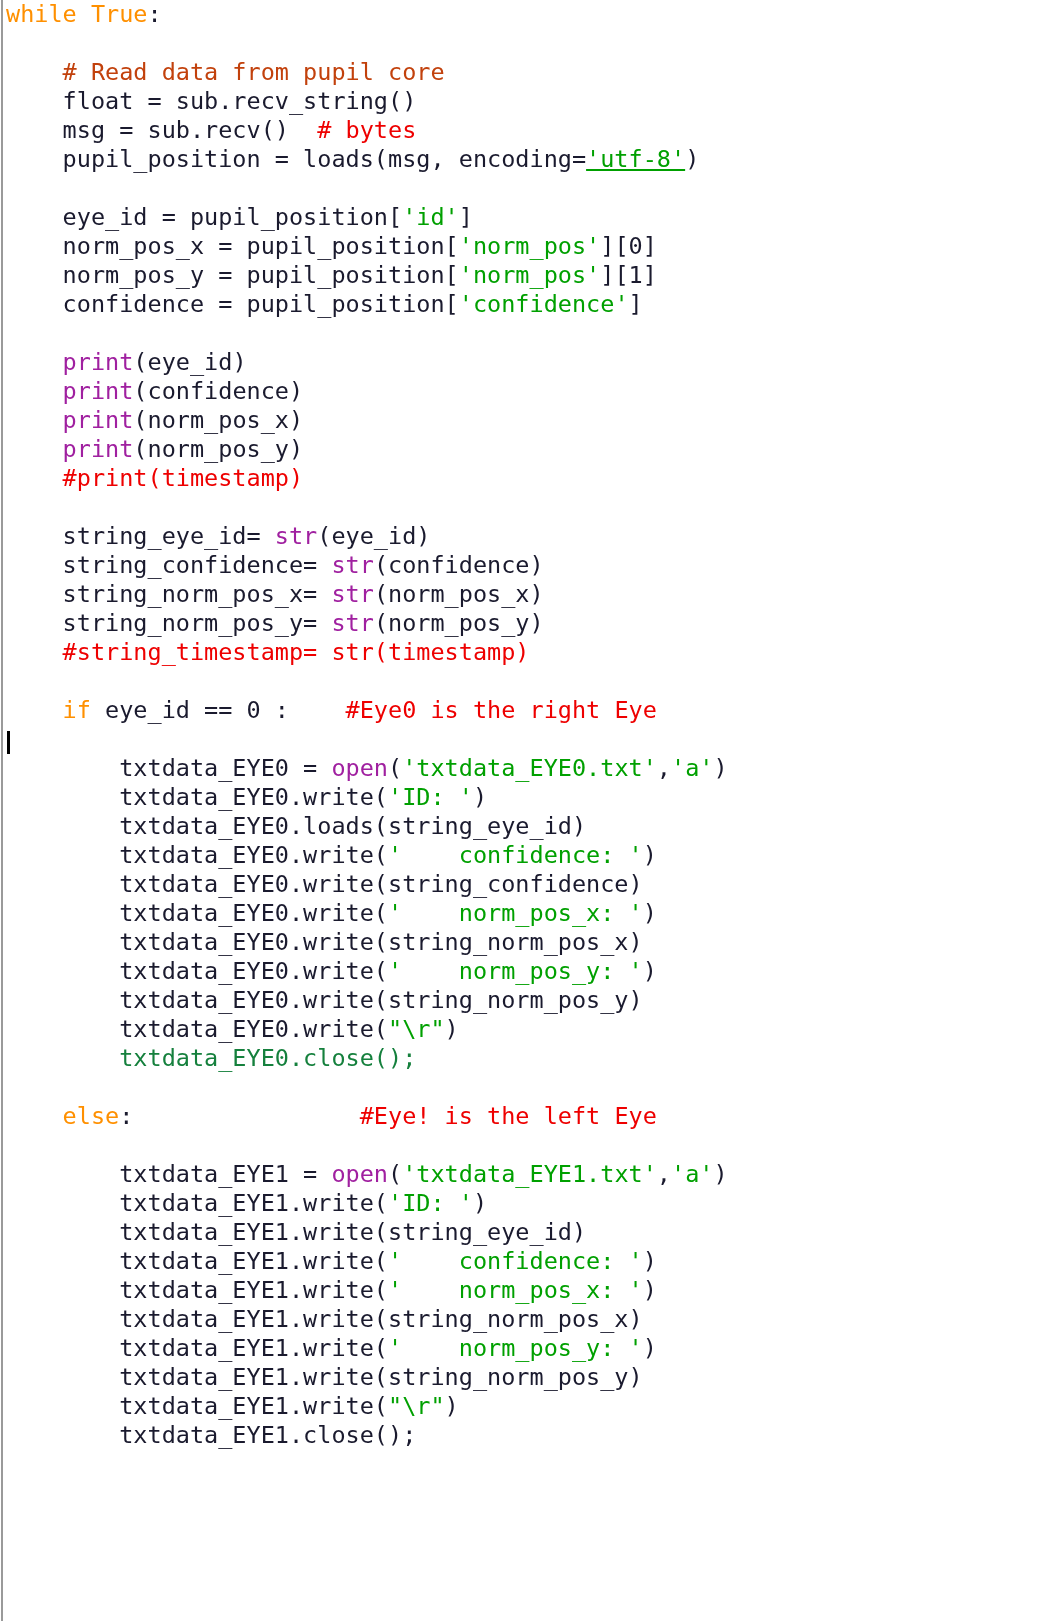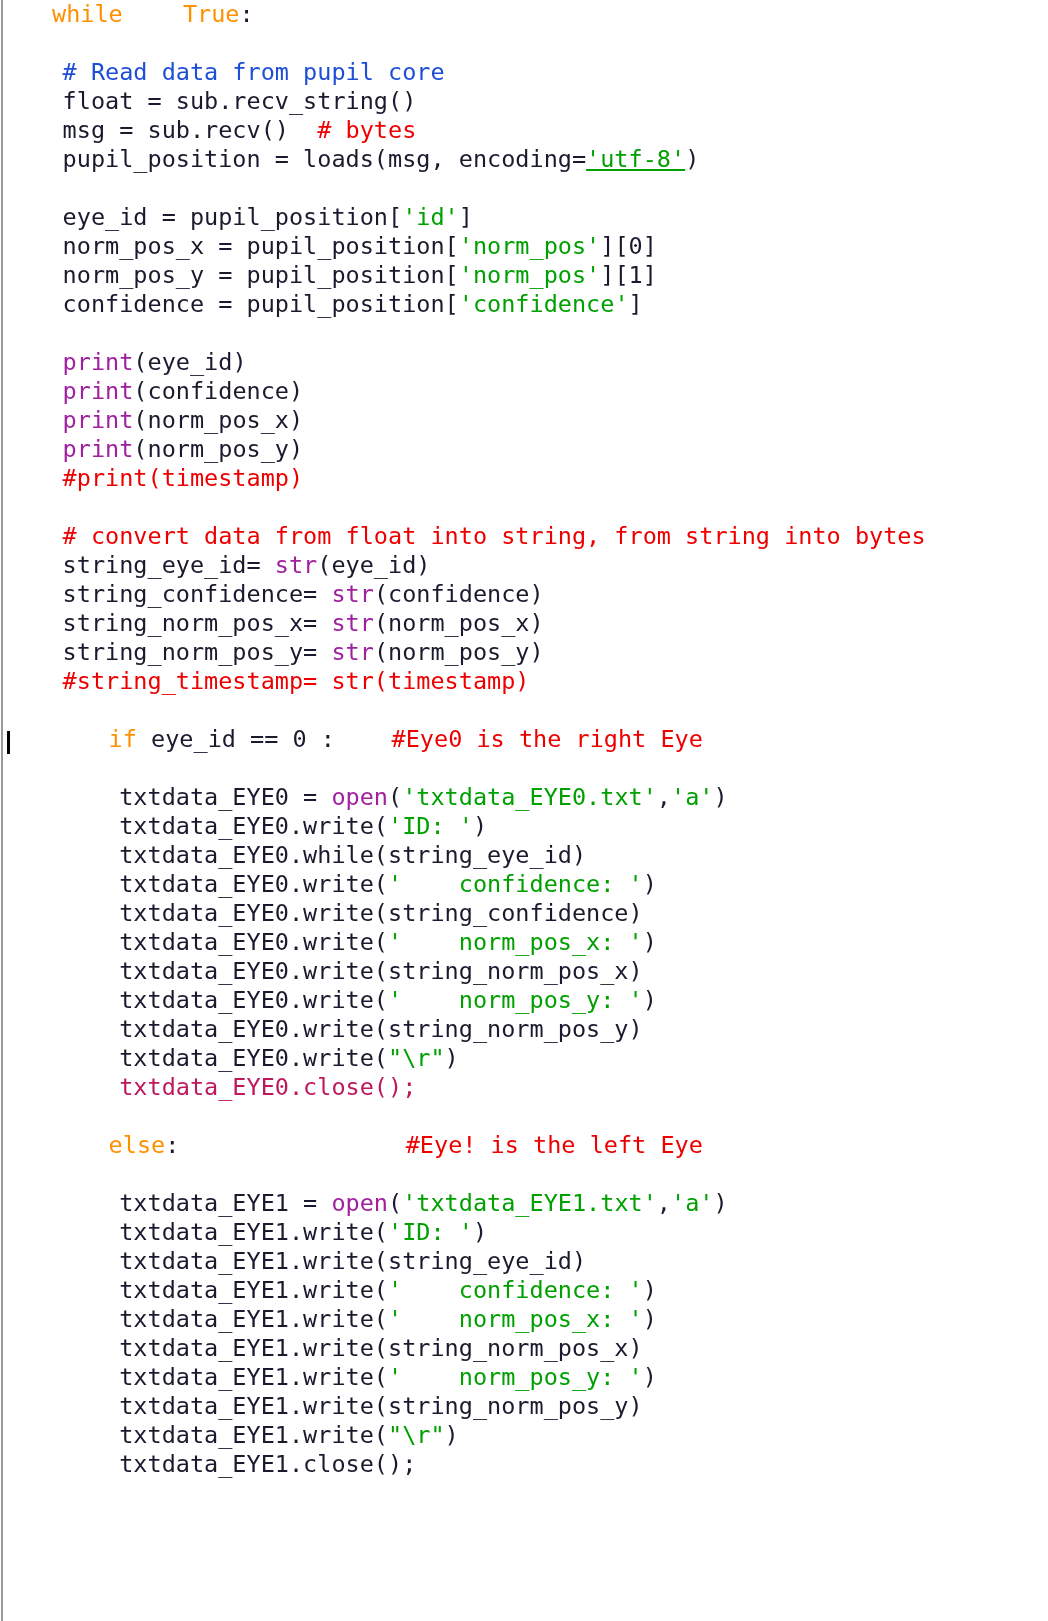--- a/index.html
+++ b/index.html
@@ -51,70 +51,69 @@
     font-size: 23.5px;
     letter-spacing: 0px;
     white-space: pre;
     font-family: "DejaVu Sans Mono", "Liberation Mono", monospace;
     color: #1a1a2e;
     padding-left: 6px;
   }
   .code-line.blank { }
 
   
-  .tok-kw      { color: #ff9000; margin-left: 46px; }   
+  .tok-kw      { color: #ff9000; }   
   .tok-builtin { color: #a020a0; }   
   .tok-str     { color: #00a000; }   
   .tok-com     { color: #ee0000; }   
   .tok-plain   { color: #1a1a2e; }
 </style>
 </head>
 <body style="background: rgb(255, 255, 255);">
 
 <div id="gutter-rule" style="background: rgb(154, 154, 154);"></div>
 
 <div id="code-area">
     <div class="code-line"><span class="tok-kw" style="color: rgb(255, 144, 0);">while</span><span class="tok-plain" style="color: rgb(26, 26, 46);"> </span><span class="tok-kw" style="color: rgb(255, 144, 0);">True</span><span class="tok-plain" style="color: rgb(26, 26, 46);">:</span></div>
     <div class="code-line blank">&nbsp;</div>
-    <div class="code-line"><span class="tok-plain" style="color: rgb(26, 26, 46);">    </span><span class="tok-com" style="color: #1d4ed8;"># Read data from pupil core</span></div>
+    <div class="code-line"><span class="tok-plain" style="color: rgb(26, 26, 46);">    </span><span class="tok-com" style="color: #c2410c;"># Read data from pupil core</span></div>
     <div class="code-line"><span class="tok-plain" style="color: rgb(26, 26, 46);">    float = sub.recv_string()</span></div>
     <div class="code-line"><span class="tok-plain" style="color: rgb(26, 26, 46);">    msg = sub.recv()  </span><span class="tok-com" style="color: rgb(238, 0, 0);"># bytes</span></div>
     <div class="code-line"><span class="tok-plain" style="color: rgb(26, 26, 46);">    pupil_position = loads(msg, encoding=</span><span class="tok-str" style="color: rgb(0, 160, 0); text-decoration: underline;">'utf-8'</span><span class="tok-plain" style="color: rgb(26, 26, 46);">)</span></div>
     <div class="code-line blank">&nbsp;</div>
     <div class="code-line"><span class="tok-plain" style="color: rgb(26, 26, 46);">    eye_id = pupil_position[</span><span class="tok-str" style="color: rgb(0, 160, 0);">'id'</span><span class="tok-plain" style="color: rgb(26, 26, 46);">]</span></div>
     <div class="code-line"><span class="tok-plain" style="color: rgb(26, 26, 46);">    norm_pos_x = pupil_position[</span><span class="tok-str" style="color: rgb(0, 160, 0);">'norm_pos'</span><span class="tok-plain" style="color: rgb(26, 26, 46);">][0]</span></div>
     <div class="code-line"><span class="tok-plain" style="color: rgb(26, 26, 46);">    norm_pos_y = pupil_position[</span><span class="tok-str" style="color: rgb(0, 160, 0);">'norm_pos'</span><span class="tok-plain" style="color: rgb(26, 26, 46);">][1]</span></div>
     <div class="code-line"><span class="tok-plain" style="color: rgb(26, 26, 46);">    confidence = pupil_position[</span><span class="tok-str" style="color: rgb(0, 160, 0);">'confidence'</span><span class="tok-plain" style="color: rgb(26, 26, 46);">]</span></div>
     <div class="code-line blank">&nbsp;</div>
     <div class="code-line"><span class="tok-plain" style="color: rgb(26, 26, 46);">    </span><span class="tok-builtin" style="color: rgb(160, 32, 160);">print</span><span class="tok-plain" style="color: rgb(26, 26, 46);">(eye_id)</span></div>
     <div class="code-line"><span class="tok-plain" style="color: rgb(26, 26, 46);">    </span><span class="tok-builtin" style="color: rgb(160, 32, 160);">print</span><span class="tok-plain" style="color: rgb(26, 26, 46);">(confidence)</span></div>
     <div class="code-line"><span class="tok-plain" style="color: rgb(26, 26, 46);">    </span><span class="tok-builtin" style="color: rgb(160, 32, 160);">print</span><span class="tok-plain" style="color: rgb(26, 26, 46);">(norm_pos_x)</span></div>
     <div class="code-line"><span class="tok-plain" style="color: rgb(26, 26, 46);">    </span><span class="tok-builtin" style="color: rgb(160, 32, 160);">print</span><span class="tok-plain" style="color: rgb(26, 26, 46);">(norm_pos_y)</span></div>
     <div class="code-line"><span class="tok-plain" style="color: rgb(26, 26, 46);">    </span><span class="tok-com" style="color: rgb(238, 0, 0);">#print(timestamp)</span></div>
     <div class="code-line blank">&nbsp;</div>
-    <div class="code-line"><span class="tok-plain" style="color: rgb(26, 26, 46);">    </span><span class="tok-com" style="color: rgb(238, 0, 0);"># convert data from float into string, from string into bytes</span></div>
     <div class="code-line"><span class="tok-plain" style="color: rgb(26, 26, 46);">    string_eye_id= </span><span class="tok-builtin" style="color: rgb(160, 32, 160);">str</span><span class="tok-plain" style="color: rgb(26, 26, 46);">(eye_id)</span></div>
     <div class="code-line"><span class="tok-plain" style="color: rgb(26, 26, 46);">    string_confidence= </span><span class="tok-builtin" style="color: rgb(160, 32, 160);">str</span><span class="tok-plain" style="color: rgb(26, 26, 46);">(confidence)</span></div>
     <div class="code-line"><span class="tok-plain" style="color: rgb(26, 26, 46);">    string_norm_pos_x= </span><span class="tok-builtin" style="color: rgb(160, 32, 160);">str</span><span class="tok-plain" style="color: rgb(26, 26, 46);">(norm_pos_x)</span></div>
     <div class="code-line"><span class="tok-plain" style="color: rgb(26, 26, 46);">    string_norm_pos_y= </span><span class="tok-builtin" style="color: rgb(160, 32, 160);">str</span><span class="tok-plain" style="color: rgb(26, 26, 46);">(norm_pos_y)</span></div>
     <div class="code-line"><span class="tok-plain" style="color: rgb(26, 26, 46);">    </span><span class="tok-com" style="color: rgb(238, 0, 0);">#string_timestamp= str(timestamp)</span></div>
     <div class="code-line blank">&nbsp;</div>
     <div class="code-line"><span class="tok-plain" style="color: rgb(26, 26, 46);">    </span><span class="tok-kw" style="color: rgb(255, 144, 0);">if</span><span class="tok-plain" style="color: rgb(26, 26, 46);"> eye_id == 0 :    </span><span class="tok-com" style="color: rgb(238, 0, 0);">#Eye0 is the right Eye</span></div>
     <div class="code-line blank">&nbsp;</div>
     <div class="code-line"><span class="tok-plain" style="color: rgb(26, 26, 46);">        txtdata_EYE0 = </span><span class="tok-builtin" style="color: rgb(160, 32, 160);">open</span><span class="tok-plain" style="color: rgb(26, 26, 46);">(</span><span class="tok-str" style="color: rgb(0, 160, 0);">'txtdata_EYE0.txt'</span><span class="tok-plain" style="color: rgb(26, 26, 46);">,</span><span class="tok-str" style="color: rgb(0, 160, 0);">'a'</span><span class="tok-plain" style="color: rgb(26, 26, 46);">)</span></div>
     <div class="code-line"><span class="tok-plain" style="color: rgb(26, 26, 46);">        txtdata_EYE0.write(</span><span class="tok-str" style="color: rgb(0, 160, 0);">'ID: '</span><span class="tok-plain" style="color: rgb(26, 26, 46);">)</span></div>
-    <div class="code-line"><span class="tok-plain" style="color: rgb(26, 26, 46);">        txtdata_EYE0.while(string_eye_id)</span></div>
+    <div class="code-line"><span class="tok-plain" style="color: rgb(26, 26, 46);">        txtdata_EYE0.loads(string_eye_id)</span></div>
     <div class="code-line"><span class="tok-plain" style="color: rgb(26, 26, 46);">        txtdata_EYE0.write(</span><span class="tok-str" style="color: rgb(0, 160, 0);">'    confidence: '</span><span class="tok-plain" style="color: rgb(26, 26, 46);">)</span></div>
     <div class="code-line"><span class="tok-plain" style="color: rgb(26, 26, 46);">        txtdata_EYE0.write(string_confidence)</span></div>
     <div class="code-line"><span class="tok-plain" style="color: rgb(26, 26, 46);">        txtdata_EYE0.write(</span><span class="tok-str" style="color: rgb(0, 160, 0);">'    norm_pos_x: '</span><span class="tok-plain" style="color: rgb(26, 26, 46);">)</span></div>
     <div class="code-line"><span class="tok-plain" style="color: rgb(26, 26, 46);">        txtdata_EYE0.write(string_norm_pos_x)</span></div>
     <div class="code-line"><span class="tok-plain" style="color: rgb(26, 26, 46);">        txtdata_EYE0.write(</span><span class="tok-str" style="color: rgb(0, 160, 0);">'    norm_pos_y: '</span><span class="tok-plain" style="color: rgb(26, 26, 46);">)</span></div>
     <div class="code-line"><span class="tok-plain" style="color: rgb(26, 26, 46);">        txtdata_EYE0.write(string_norm_pos_y)</span></div>
     <div class="code-line"><span class="tok-plain" style="color: rgb(26, 26, 46);">        txtdata_EYE0.write(</span><span class="tok-str" style="color: rgb(0, 160, 0);">"\r"</span><span class="tok-plain" style="color: rgb(26, 26, 46);">)</span></div>
-    <div class="code-line"><span class="tok-plain" style="color: #be185d;">        txtdata_EYE0.close();</span></div>
+    <div class="code-line"><span class="tok-plain" style="color: #15803d;">        txtdata_EYE0.close();</span></div>
     <div class="code-line blank">&nbsp;</div>
     <div class="code-line"><span class="tok-plain" style="color: rgb(26, 26, 46);">    </span><span class="tok-kw" style="color: rgb(255, 144, 0);">else</span><span class="tok-plain" style="color: rgb(26, 26, 46);">:                </span><span class="tok-com" style="color: rgb(238, 0, 0);">#Eye! is the left Eye</span></div>
     <div class="code-line blank">&nbsp;</div>
     <div class="code-line"><span class="tok-plain" style="color: rgb(26, 26, 46);">        txtdata_EYE1 = </span><span class="tok-builtin" style="color: rgb(160, 32, 160);">open</span><span class="tok-plain" style="color: rgb(26, 26, 46);">(</span><span class="tok-str" style="color: rgb(0, 160, 0);">'txtdata_EYE1.txt'</span><span class="tok-plain" style="color: rgb(26, 26, 46);">,</span><span class="tok-str" style="color: rgb(0, 160, 0);">'a'</span><span class="tok-plain" style="color: rgb(26, 26, 46);">)</span></div>
     <div class="code-line"><span class="tok-plain" style="color: rgb(26, 26, 46);">        txtdata_EYE1.write(</span><span class="tok-str" style="color: rgb(0, 160, 0);">'ID: '</span><span class="tok-plain" style="color: rgb(26, 26, 46);">)</span></div>
     <div class="code-line"><span class="tok-plain" style="color: rgb(26, 26, 46);">        txtdata_EYE1.write(string_eye_id)</span></div>
     <div class="code-line"><span class="tok-plain" style="color: rgb(26, 26, 46);">        txtdata_EYE1.write(</span><span class="tok-str" style="color: rgb(0, 160, 0);">'    confidence: '</span><span class="tok-plain" style="color: rgb(26, 26, 46);">)</span></div>
     <div class="code-line"><span class="tok-plain" style="color: rgb(26, 26, 46);">        txtdata_EYE1.write(</span><span class="tok-str" style="color: rgb(0, 160, 0);">'    norm_pos_x: '</span><span class="tok-plain" style="color: rgb(26, 26, 46);">)</span></div>
     <div class="code-line"><span class="tok-plain" style="color: rgb(26, 26, 46);">        txtdata_EYE1.write(string_norm_pos_x)</span></div>
     <div class="code-line"><span class="tok-plain" style="color: rgb(26, 26, 46);">        txtdata_EYE1.write(</span><span class="tok-str" style="color: rgb(0, 160, 0);">'    norm_pos_y: '</span><span class="tok-plain" style="color: rgb(26, 26, 46);">)</span></div>

